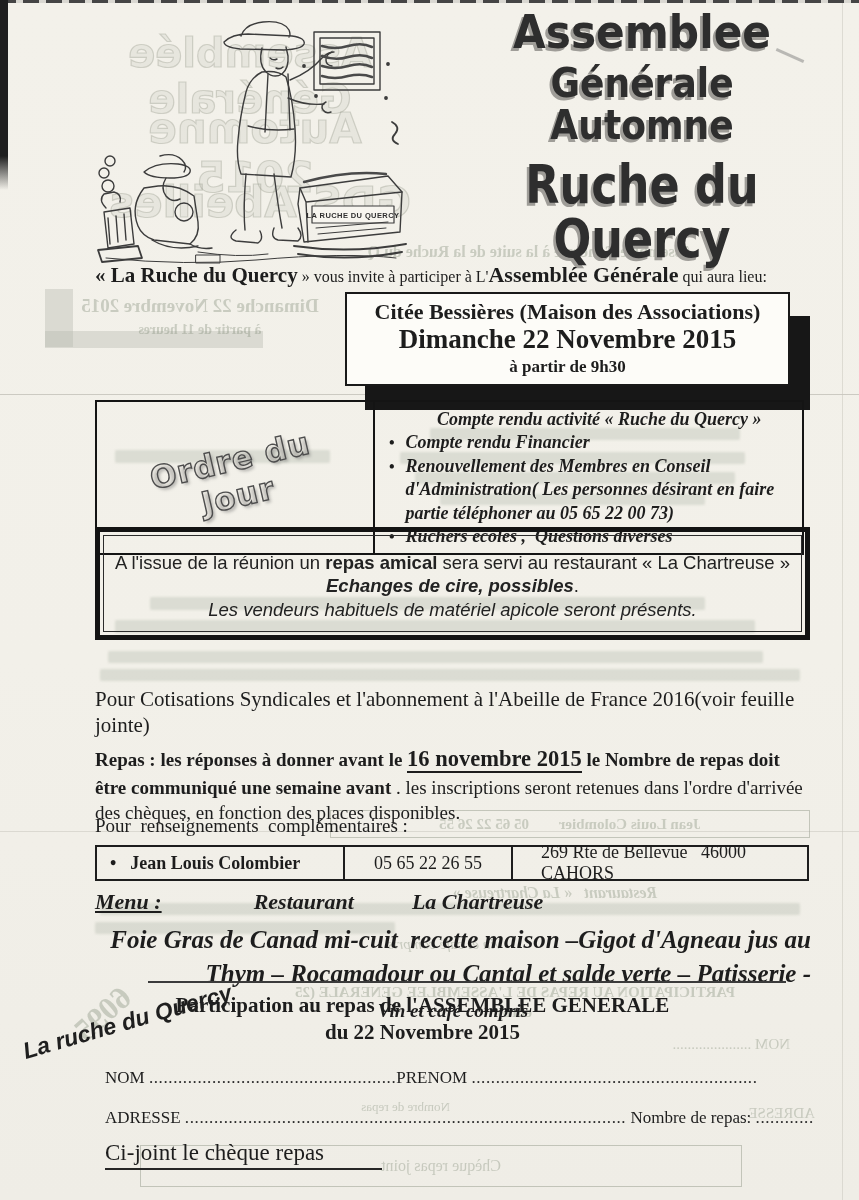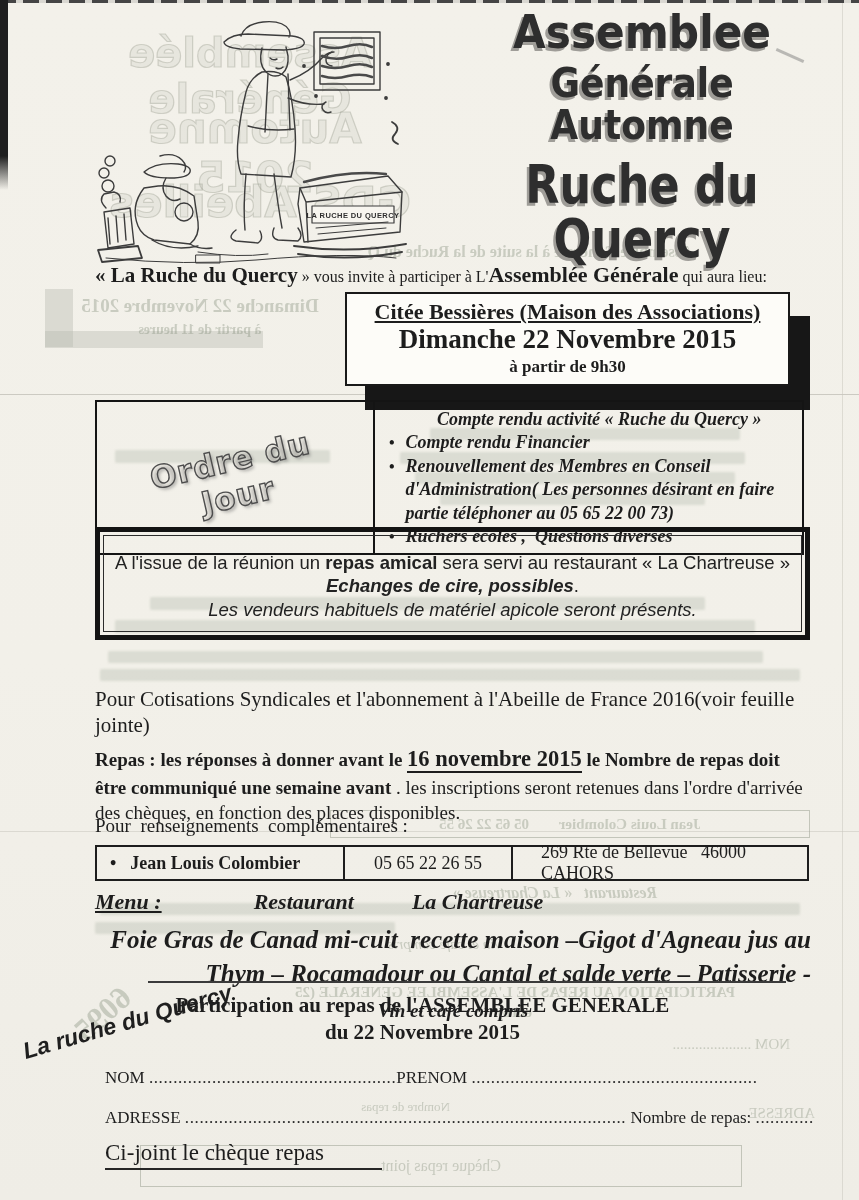--- a/index.html
+++ b/index.html
@@ -16,21 +16,21 @@
   .tl1{font-size:47px;transform:scaleX(.9);}
   .tl2{font-size:41px;margin-top:7px;transform:scaleX(.88);}
   .tl3{font-size:44px;margin-top:13px;}
   .tl4{font-size:53px;margin-top:11px;transform:scaleX(.84);}
   
   .invite{left:95px;top:262px;width:715px;font-size:16px;white-space:nowrap;}
   .invite b.big{font-size:21px;} .invite b.big2{font-size:22px;}
   
   .venue{left:345px;top:292px;width:441px;background:#fdfcf8;border:2px solid #191919;
          box-shadow:20px 24px 0 0 #171717;text-align:center;padding:5px 0 7px;}
-  .venue .v1{font-weight:bold;font-size:22px;text-decoration:underline;}
+  .venue .v1{font-weight:bold;font-size:22px;}
   .venue .v2{font-weight:bold;font-size:27px;line-height:1.1;}
   .venue .v3{font-weight:bold;font-size:17px;margin-top:2px;}
   
   .agenda{left:95px;top:400px;width:705px;border:2px solid #141414;display:flex;background:transparent;}
   .agenda-left{width:276px;border-right:2px solid #141414;position:relative;min-height:116px;}
   .agenda-label{position:absolute;left:14px;top:40px;width:246px;text-align:center;
       font-family:"DejaVu Sans",sans-serif;font-weight:bold;font-size:31px;letter-spacing:1px;
       color:rgba(214,212,204,.30);-webkit-text-stroke:1.4px #4d4d4d;
       text-shadow:2px 3px 3px rgba(90,90,90,.35);transform:rotate(-13deg);}
   .agenda-right{flex:1;padding:6px 8px 5px 14px;font-weight:bold;font-style:italic;

